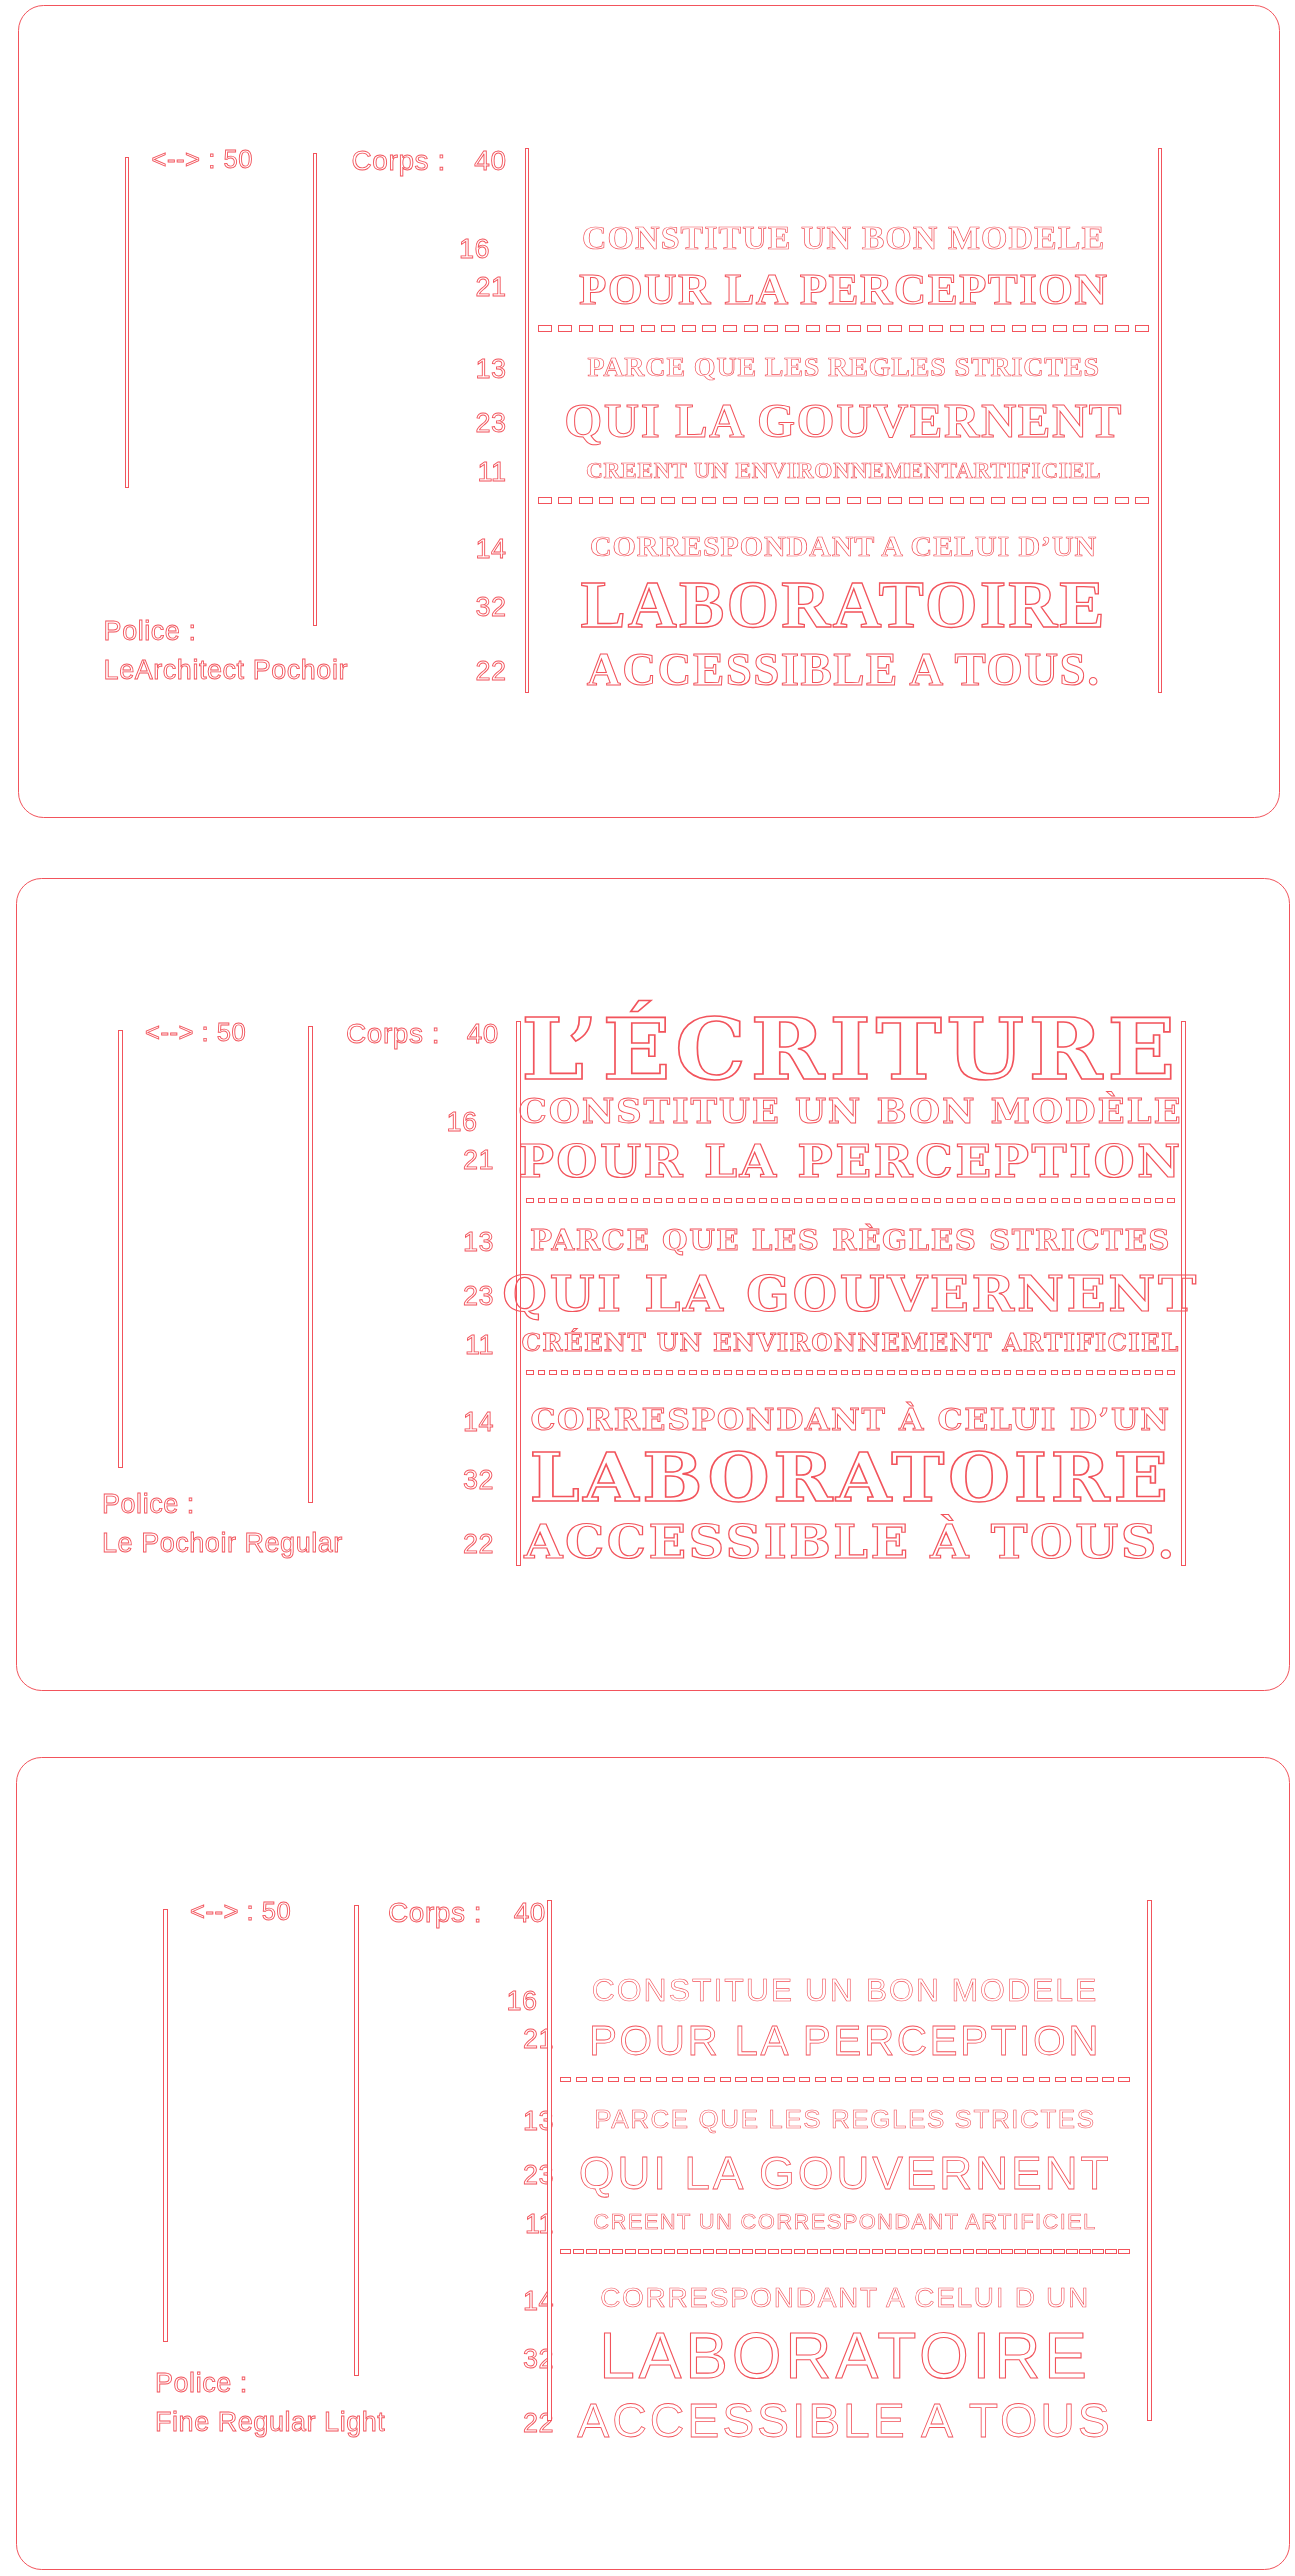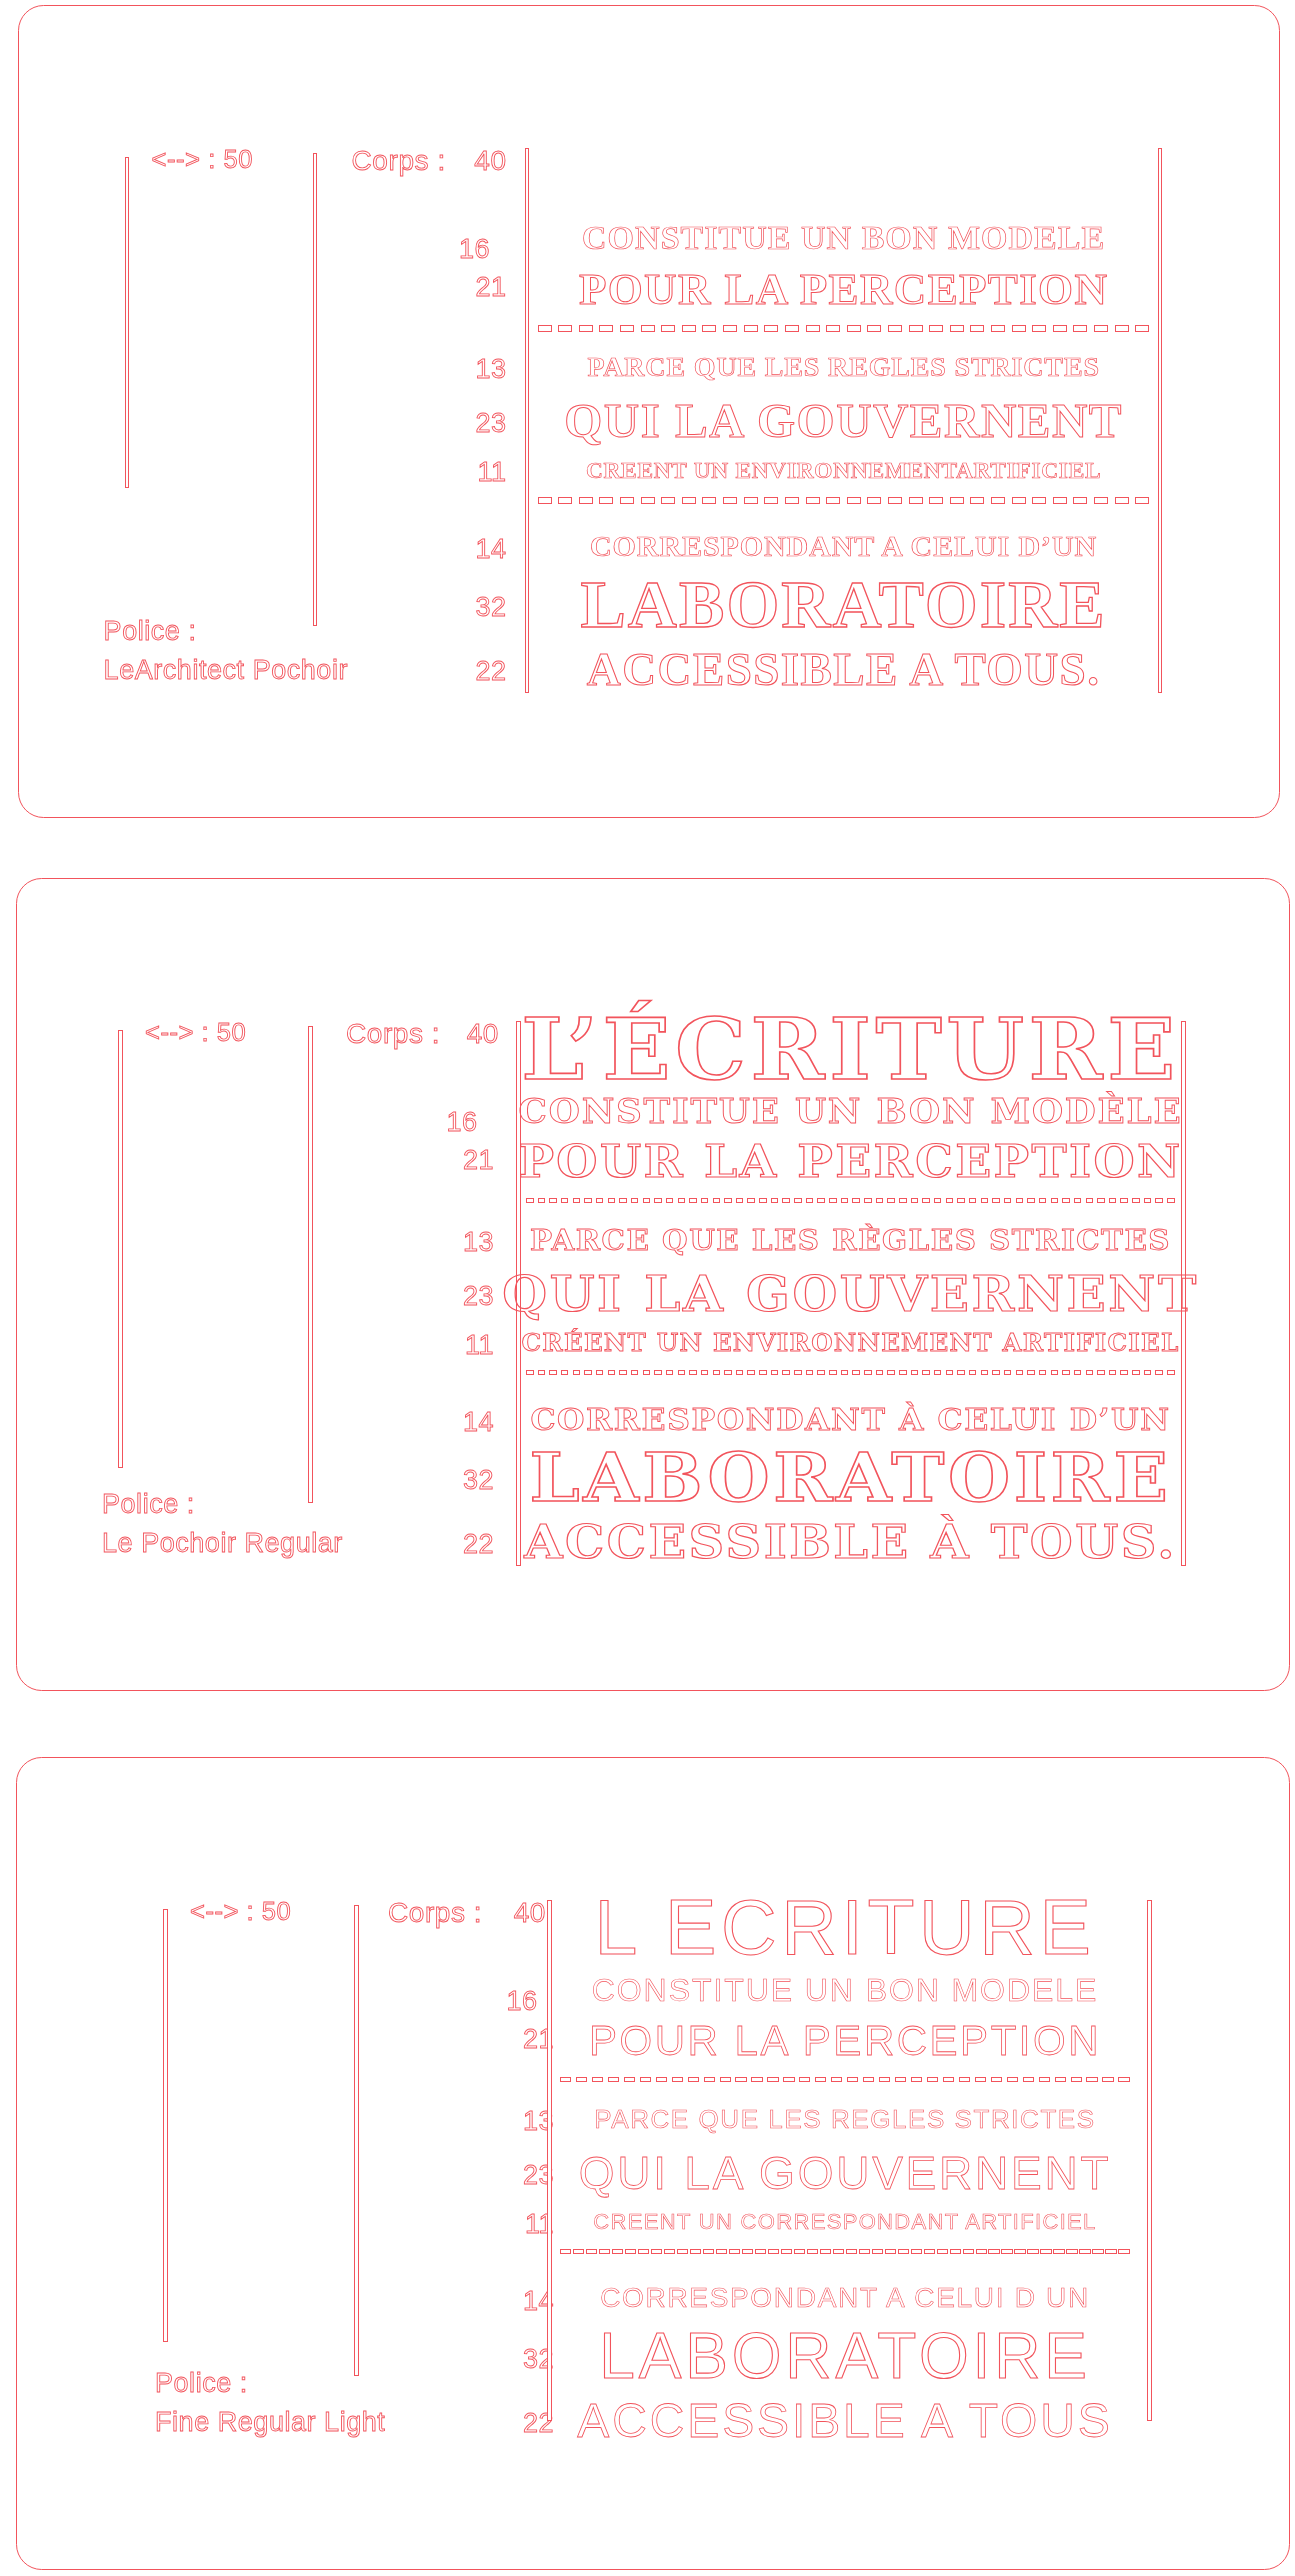--- a/index.html
+++ b/index.html
@@ -352,21 +352,20 @@
     <div class="label num n2">21</div>
     <div class="label num n3">13</div>
     <div class="label num n4">23</div>
     <div class="label num n5">11</div>
     <div class="label num n6">14</div>
     <div class="label num n7">32</div>
     <div class="label num n8">22</div>
     <div class="rule tr-left"></div>
     <div class="rule tr-right"></div>
     <div class="tblock">
-      <div class="srow r1 sw-big">L ECRITURE</div>
       <div class="srow r2 sw-sml">CONSTITUE UN BON MODELE</div>
       <div class="srow r3 sw-med">POUR LA PERCEPTION</div>
       <div class="dash-row d1">
           <span></span>
           <span></span>
           <span></span>
           <span></span>
           <span></span>
           <span></span>
           <span></span>

